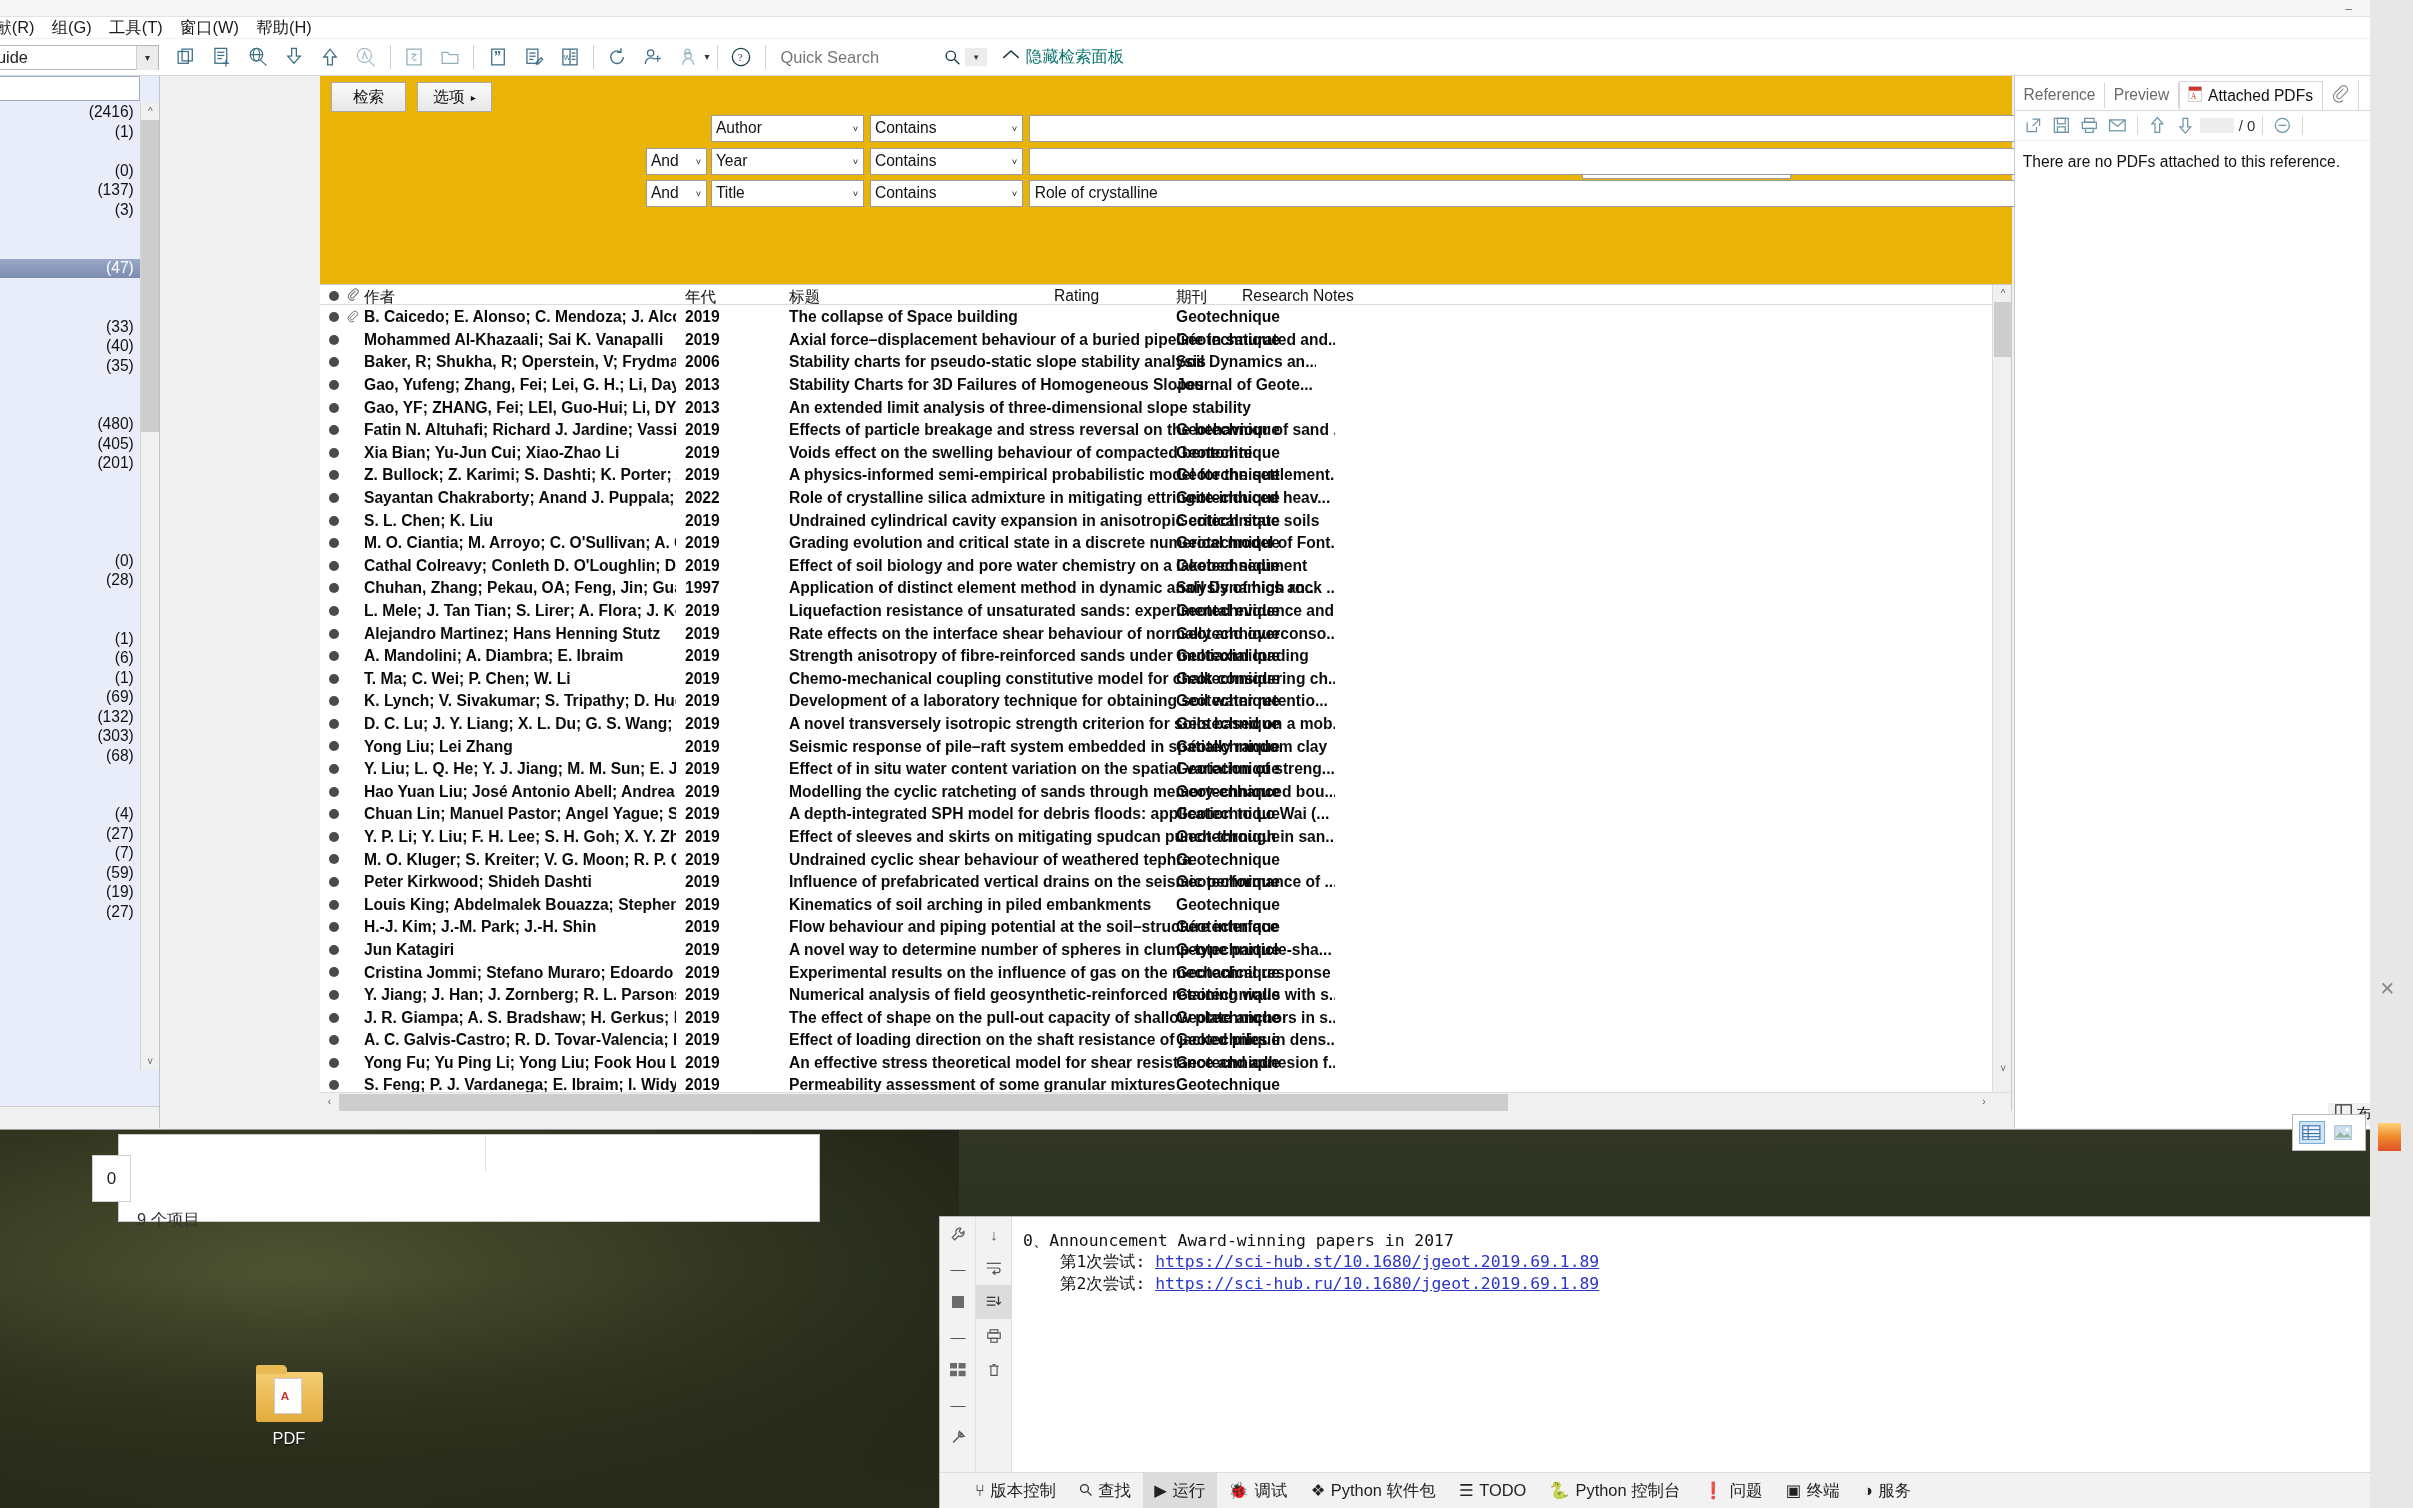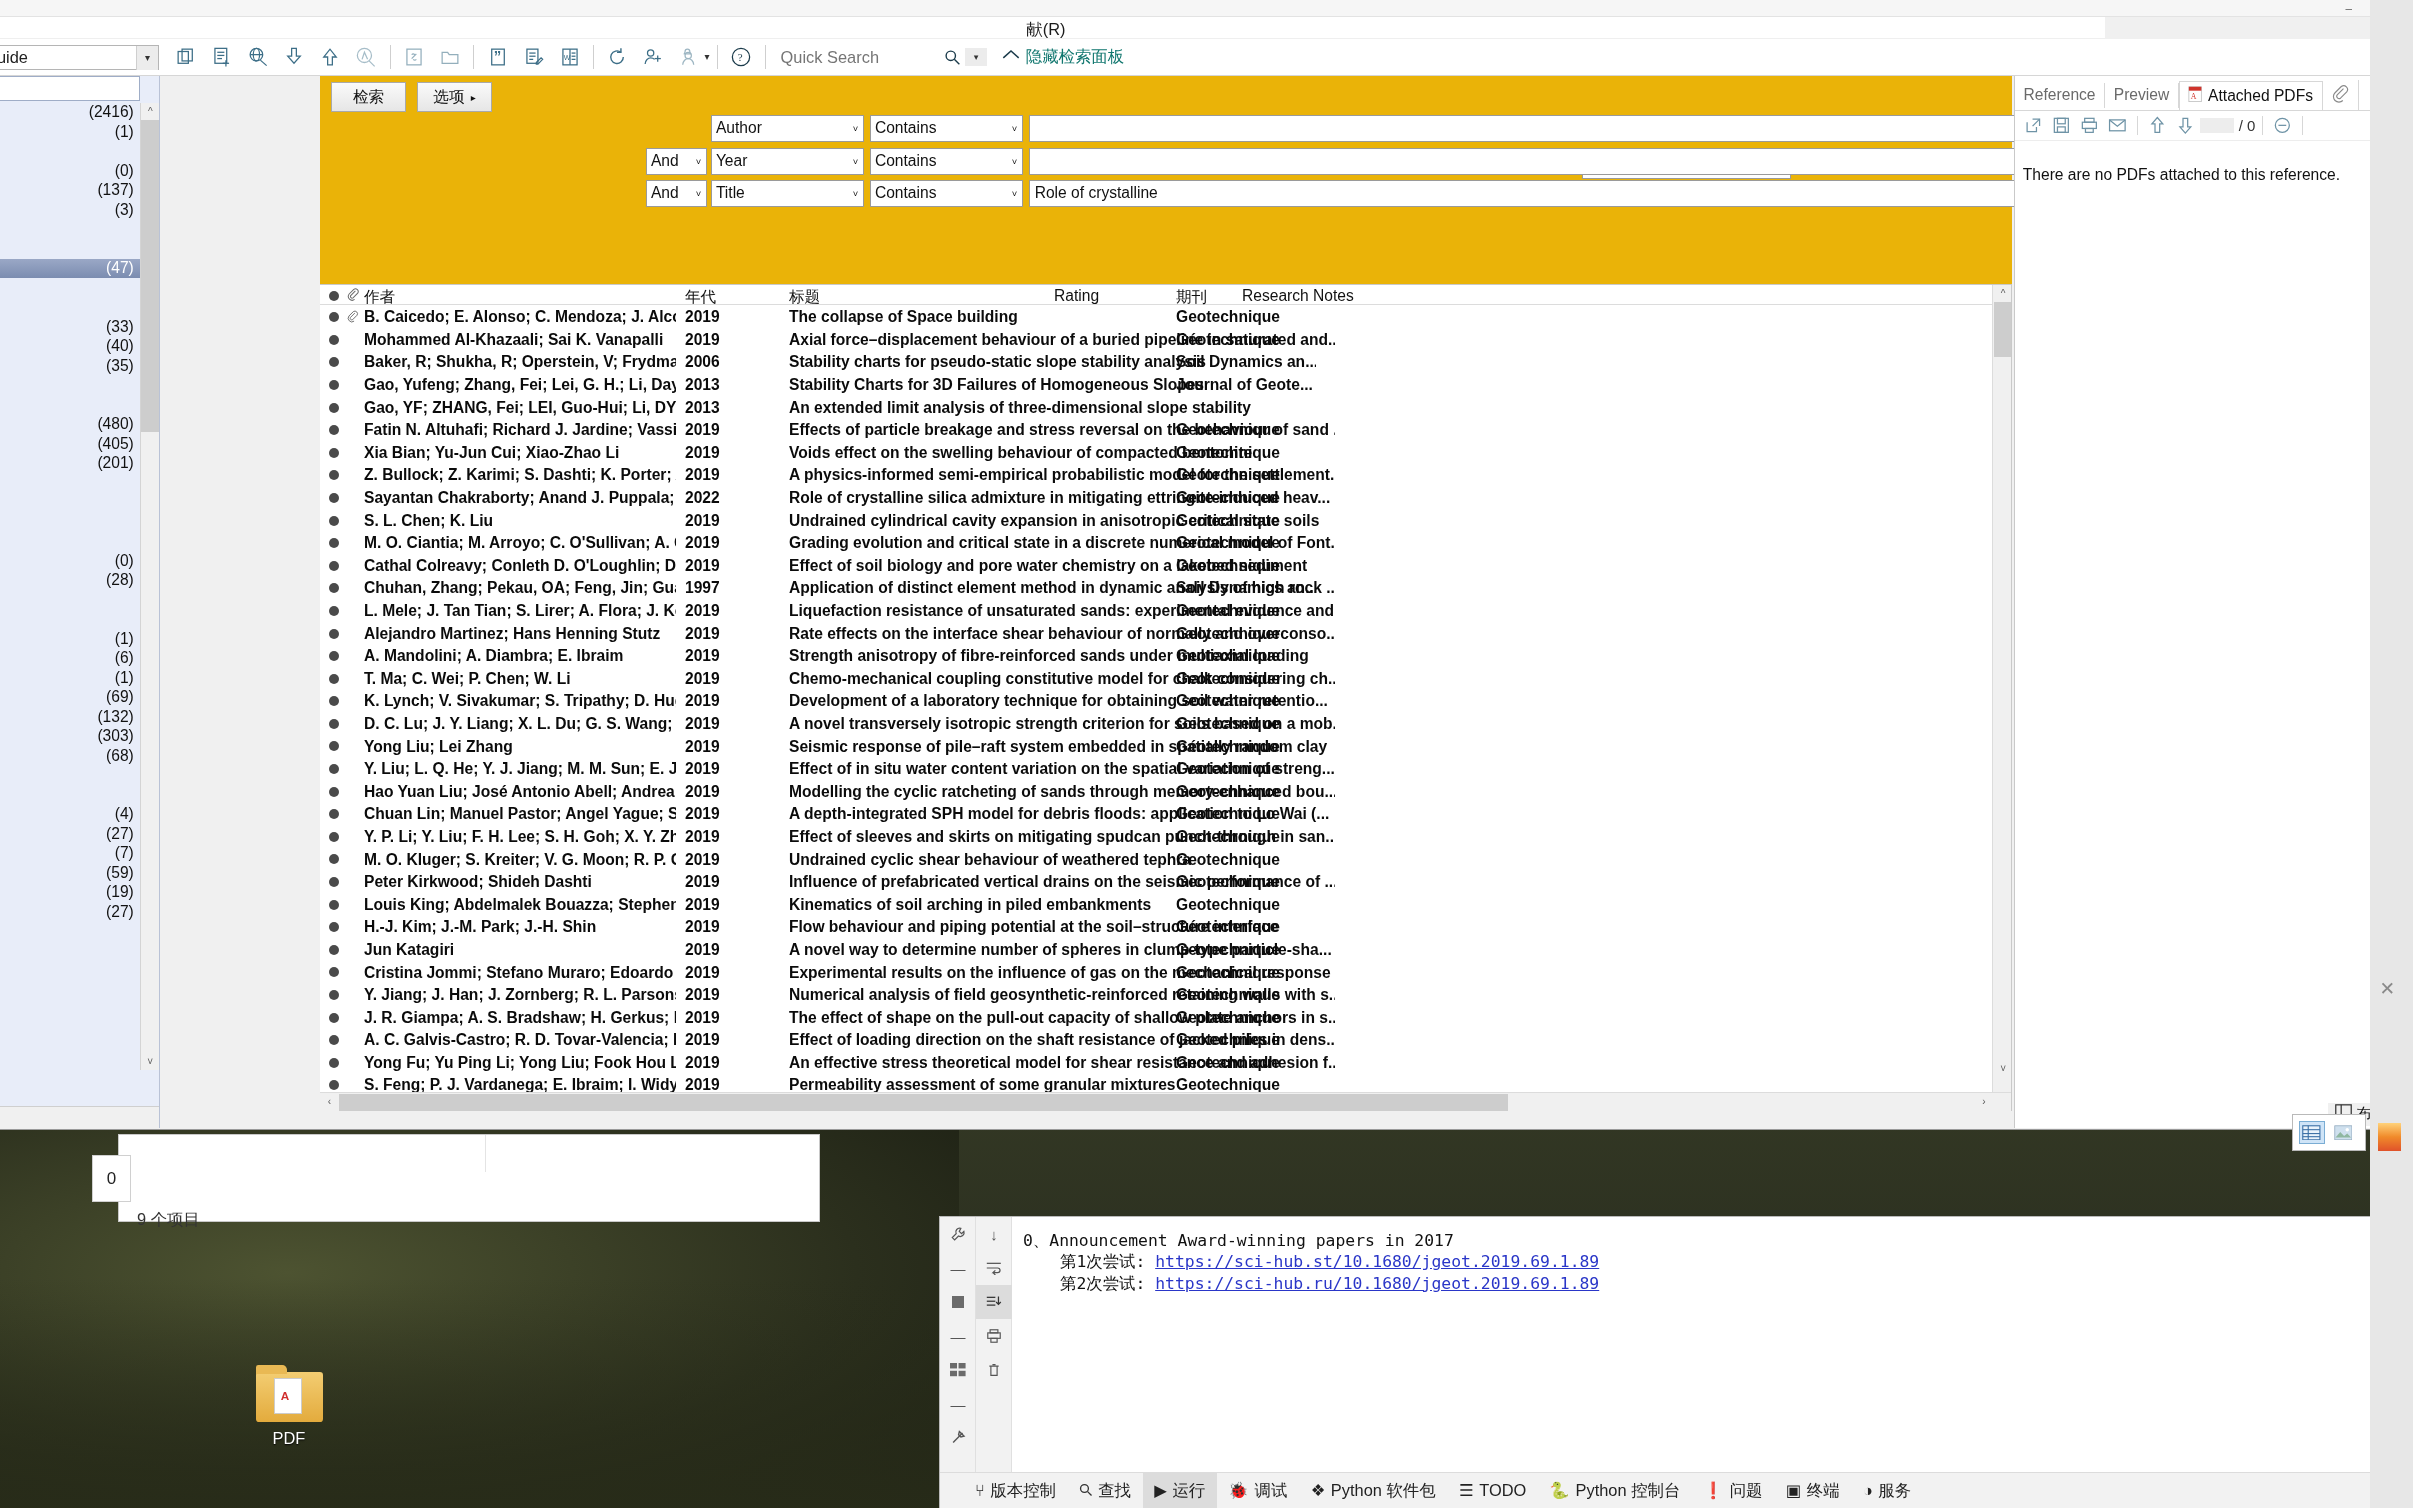--- a/index.html
+++ b/index.html
@@ -36,26 +36,25 @@
   
   #titlebar {
     position:absolute; left:0; top:0; width:2413px; height:17px;
     background:#f6f6f6; border-bottom:0.8px solid #e3e3e3;
   }
   #win-btns { position:absolute; right:6.2px; top:1.6px; display:flex; gap:17px; color:#555; font-size:11.7px; line-height:12.5px;}
   #win-btns span{ cursor:default; }
 
   
   #menubar {
-    position:absolute; left:0; top:17px; width:2105px; height:22px;
+    position:absolute; left:0; top:17px; width:2413px; height:22px;
     background:#fff;
     display:flex; align-items:center; padding-left:0px; gap:0px;
     font-size:16.4px; color:#1b1b1b;
     border-bottom:0.8px solid #efefef;
-    flex-direction:column;
   }
   #menubar .mi { padding:1.6px 8.6px; white-space:nowrap; }
   #menubar .mi:first-child { padding-left:0; margin-left:-4.7px; }
 
   
   #toolbar {
     position:absolute; left:0; top:39px; width:2413px; height:37px;
     background:#fff; border-bottom:0.8px solid #d6d6d6;
     display:flex; align-items:center;
   }
@@ -207,21 +206,21 @@
   #rp-toolbar {
     position:absolute; left:0; top:34px; width:400px; height:31px;
     border-top:0.8px solid #d7d7d7; border-bottom:0.8px solid #ededed;
     display:flex; align-items:center; gap:1.6px; padding-left:4.7px; color:#6e93a6;
   }
   .rp-ico { width:26.5px; height:26.5px; display:flex; align-items:center; justify-content:center;}
   .rp-sep { width:0.8px; height:18.7px; background:#d7d7d7; margin:0 4.7px;}
   #rp-pagebox { width:34px; height:15.6px; background:#ededed; }
   #rp-pagetot { font-size:15px; color:#333; margin-left:3.1px;}
   #rp-expand { position:absolute; right:6.2px; top:6.2px; font-size:14px; color:#333; font-weight:bold;}
-  #rp-empty-msg { position:absolute; left:7.8px; top:90px; font-size:15.6px; color:#111;}
+  #rp-empty-msg { position:absolute; left:7.8px; top:77px; font-size:15.6px; color:#111;}
   #rp-layout-btn {
     position:absolute; right:4.7px; bottom:-1.6px; height:23.4px; display:flex; align-items:center; gap:4.7px;
     font-size:15.6px; color:#111; background:#f0f0f0; padding:0 6.2px;
   }
 
   
   #layout-popup {
     position:absolute; left:2292px; top:1114px; width:74px; height:37px;
     background:#fff; border:0.8px solid #b9b9b9; display:flex; align-items:center; gap:4.7px; padding:0 5.5px;
   }

